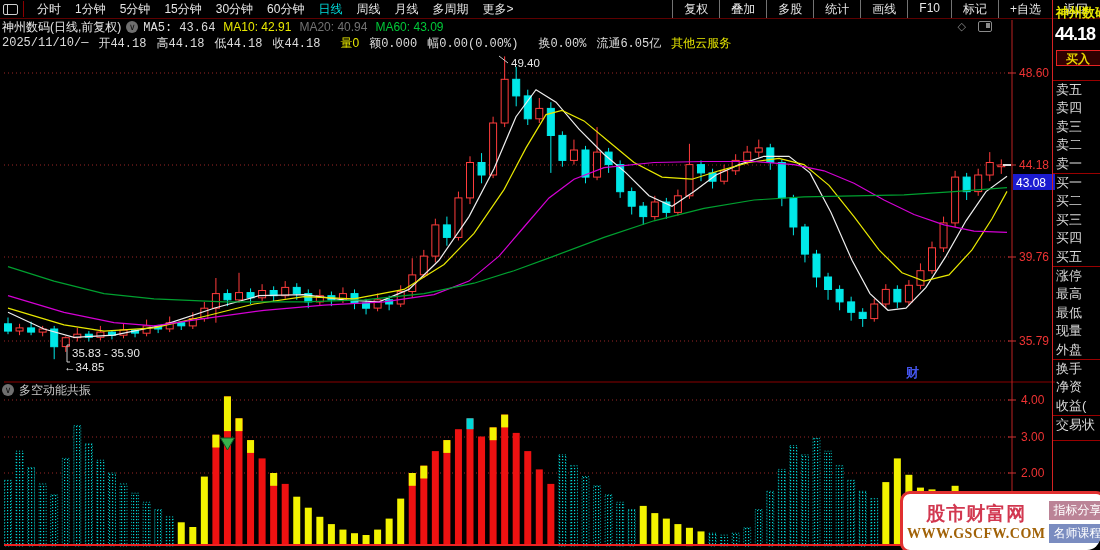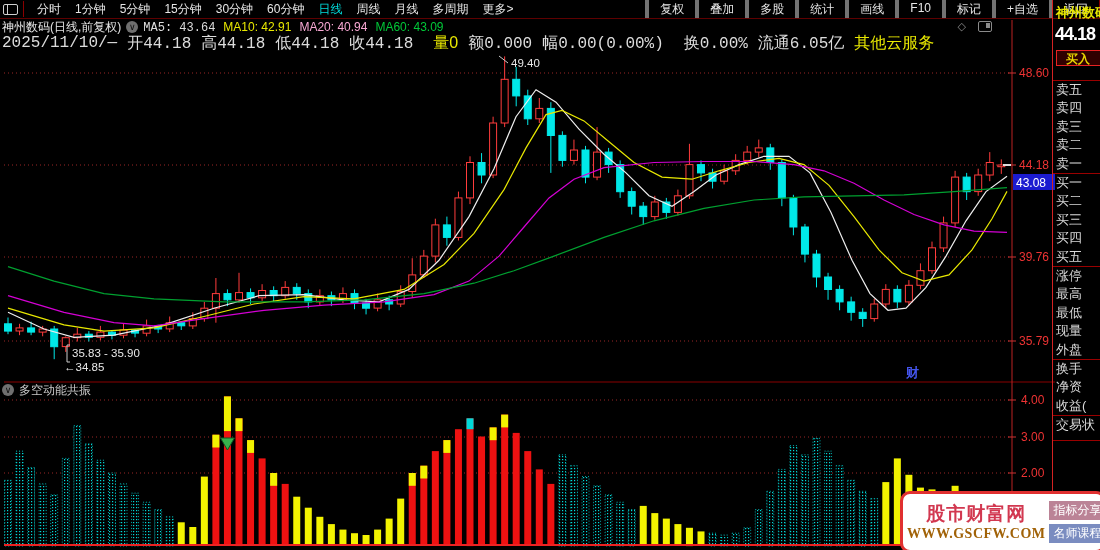--- a/index.html
+++ b/index.html
@@ -1,38 +1,38 @@
 <!DOCTYPE html>
 <html><head>
 <meta charset="utf-8">
 <style>
   html,body{margin:0;padding:0;background:#000;}
   #app{position:relative;width:1100px;height:550px;background:#000;overflow:hidden;
-       font-family:"Liberation Sans","DejaVu Sans",sans-serif;-webkit-font-smoothing:none;}
+       font-family:"Liberation Sans","DejaVu Sans",sans-serif;border-radius:13px;-webkit-font-smoothing:none;}
   
   #topbar{position:absolute;left:0;top:0;width:1100px;height:18px;border-bottom:1px solid #5e0000;
           display:flex;align-items:center;font-size:12px;color:#e6e6e6;}
   .winicon{display:inline-block;width:13px;height:9px;border:1px solid #cfcfcf;border-radius:2px;
            margin:0 5px 0 3px;position:relative;}
   .winicon:after{content:"";position:absolute;left:3px;top:0;width:1px;height:9px;background:#cfcfcf;}
   .tsep{width:1px;height:16px;background:#8a0000;margin-right:6px;}
   .mi{margin:0 7px;cursor:pointer;white-space:nowrap;}
   .mi.active{color:#00dcdc;}
   #menuRight{margin-left:auto;display:flex;height:18px;}
-  .mr{border-left:4px solid #737373;padding:1px 11px 0 11px;cursor:pointer;white-space:nowrap;}
+  .mr{border-left:1px solid #737373;padding:1px 11px 0 11px;cursor:pointer;white-space:nowrap;}
   .mr:last-child{border-right:1px solid #8a0000;}
   
   #inforow1{position:absolute;left:0;top:19px;width:1052px;height:16px;font-size:12px;color:#e6e6e6;
             display:flex;align-items:center;white-space:nowrap;}
-  #inforow2{position:absolute;left:0;top:35px;width:1052px;height:16px;font-size:16px;color:#dcdcdc;
+  #inforow2{position:absolute;left:0;top:35px;width:1052px;height:16px;font-size:12px;color:#dcdcdc;
             display:flex;align-items:center;white-space:nowrap;}
   .chevcirc{display:inline-flex;align-items:center;justify-content:center;width:12px;height:12px;
             border-radius:50%;background:#6f6f6f;color:#0c0c0c;font-size:9px;line-height:12px;margin:0 5px;}
   .d2{margin-right:8px;}
-  .cw{color:#dcdcdc;font-family:Liberation Mono, monospace;} .cy{color:#e8e800;} .cm{color:#f9a8d4;} .cg{color:#00c838;}
+  .cw{color:#dcdcdc;font-family:Liberation Mono, monospace;} .cy{color:#e8e800;} .cm{color:#737373;} .cg{color:#00c838;}
   .rowicons{position:absolute;right:60px;top:1px;color:#8a8a8a;font-size:11px;display:flex;gap:12px;align-items:center;}
   .boxicon{display:inline-block;width:12px;height:9px;border:1px solid #8a8a8a;border-radius:2px;position:relative;}
   .boxicon:after{content:"";position:absolute;right:1px;top:1px;width:4px;height:5px;background:#8a8a8a;}
   
   #chartHost{position:absolute;left:4px;top:0;width:1052px;height:494px;pointer-events:none;text-align:right;}
   
   #indTitle{position:absolute;left:2px;top:383px;height:14px;display:flex;align-items:center;
             font-size:12px;color:#c8c8c8;}
   
   #rightPanel{position:absolute;left:1052px;top:0;width:48px;height:550px;border-left:1px solid #d42222;

